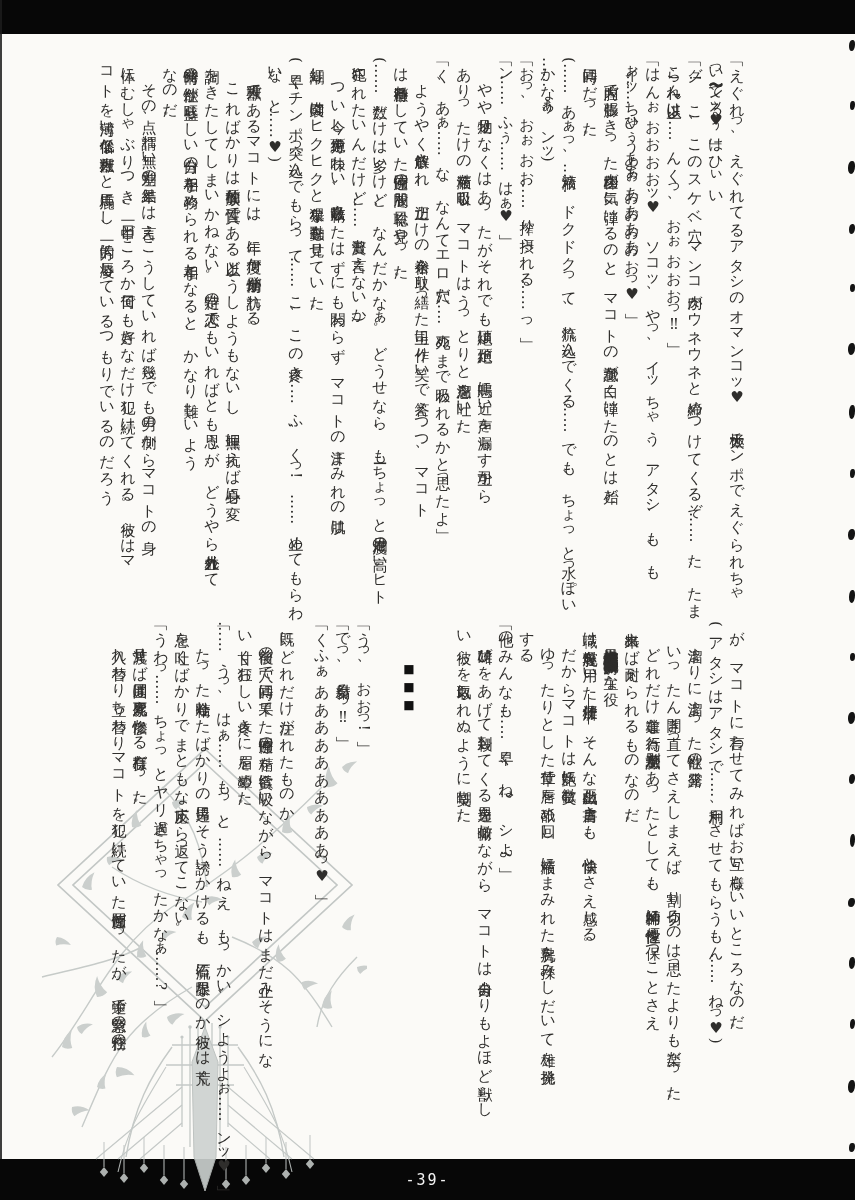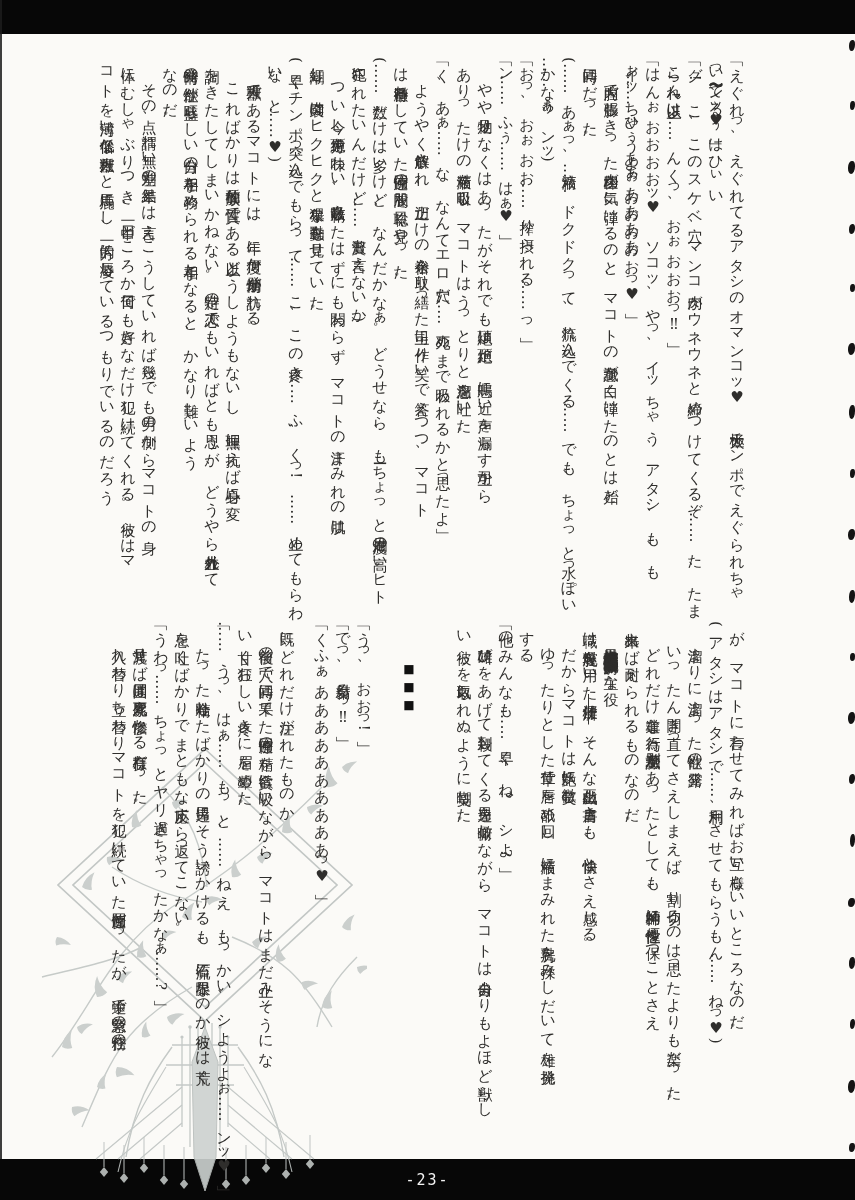--- a/index.html
+++ b/index.html
@@ -217,16 +217,16 @@
       <div class="col">い甘く狂おしい疼きに眉を顰めた。</div>
       <div class="col">「……うっ、はぁ……もっと、……ねえ、もっかい、シようよぉ……ンッ♥」</div>
       <div class="col indent">たった今吐精したばかりの男達にそう誘いかけるも、流石に限界なのか彼らは荒く</div>
       <div class="col">息を吐くばかりでまともな反応すら返ってこない。</div>
       <div class="col">「うわっ……ちょっとヤリ過ぎちゃったかなぁ……?」</div>
       <div class="col indent">見渡せば周囲は死屍累々、惨憺たる有様だった。</div>
       <div class="col indent">入れ替わり立ち替わりマコトを犯し続けていた同僚達だったが、途中で緊急の任務の</div>
     </div>
 
   <div class="bar bottom">
-    <span class="pagenum">-23-</span>
+    <span class="pagenum">-39-</span>
   </div>
 
 </div>
 
 </body></html>

